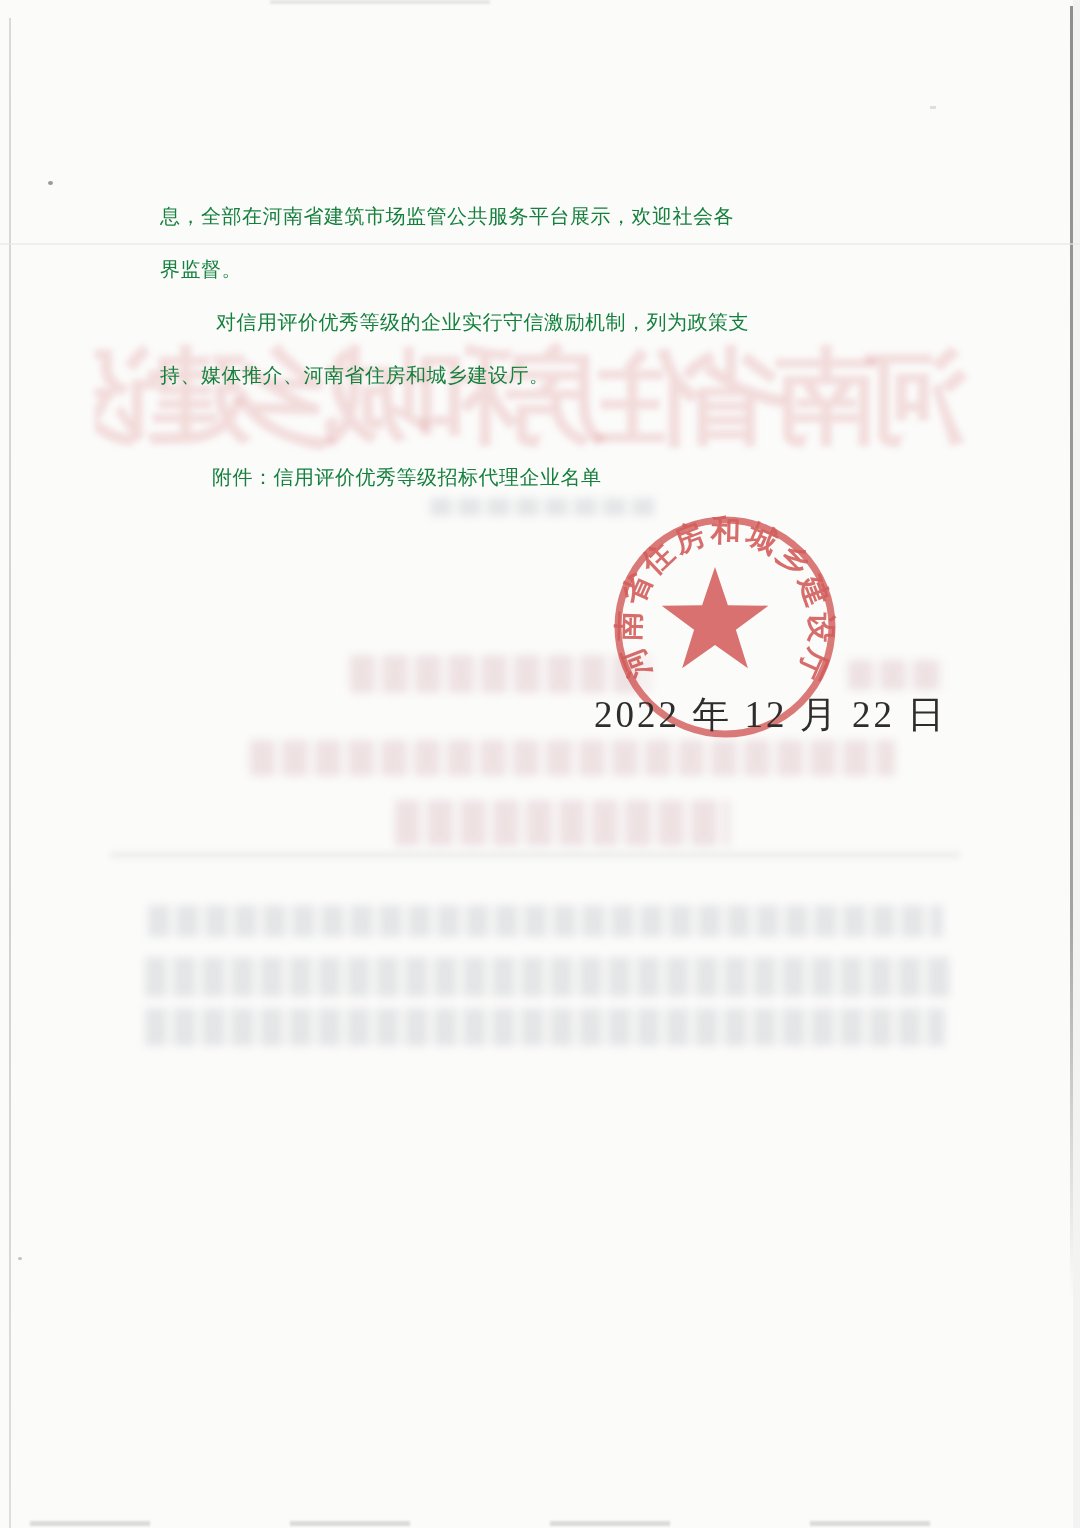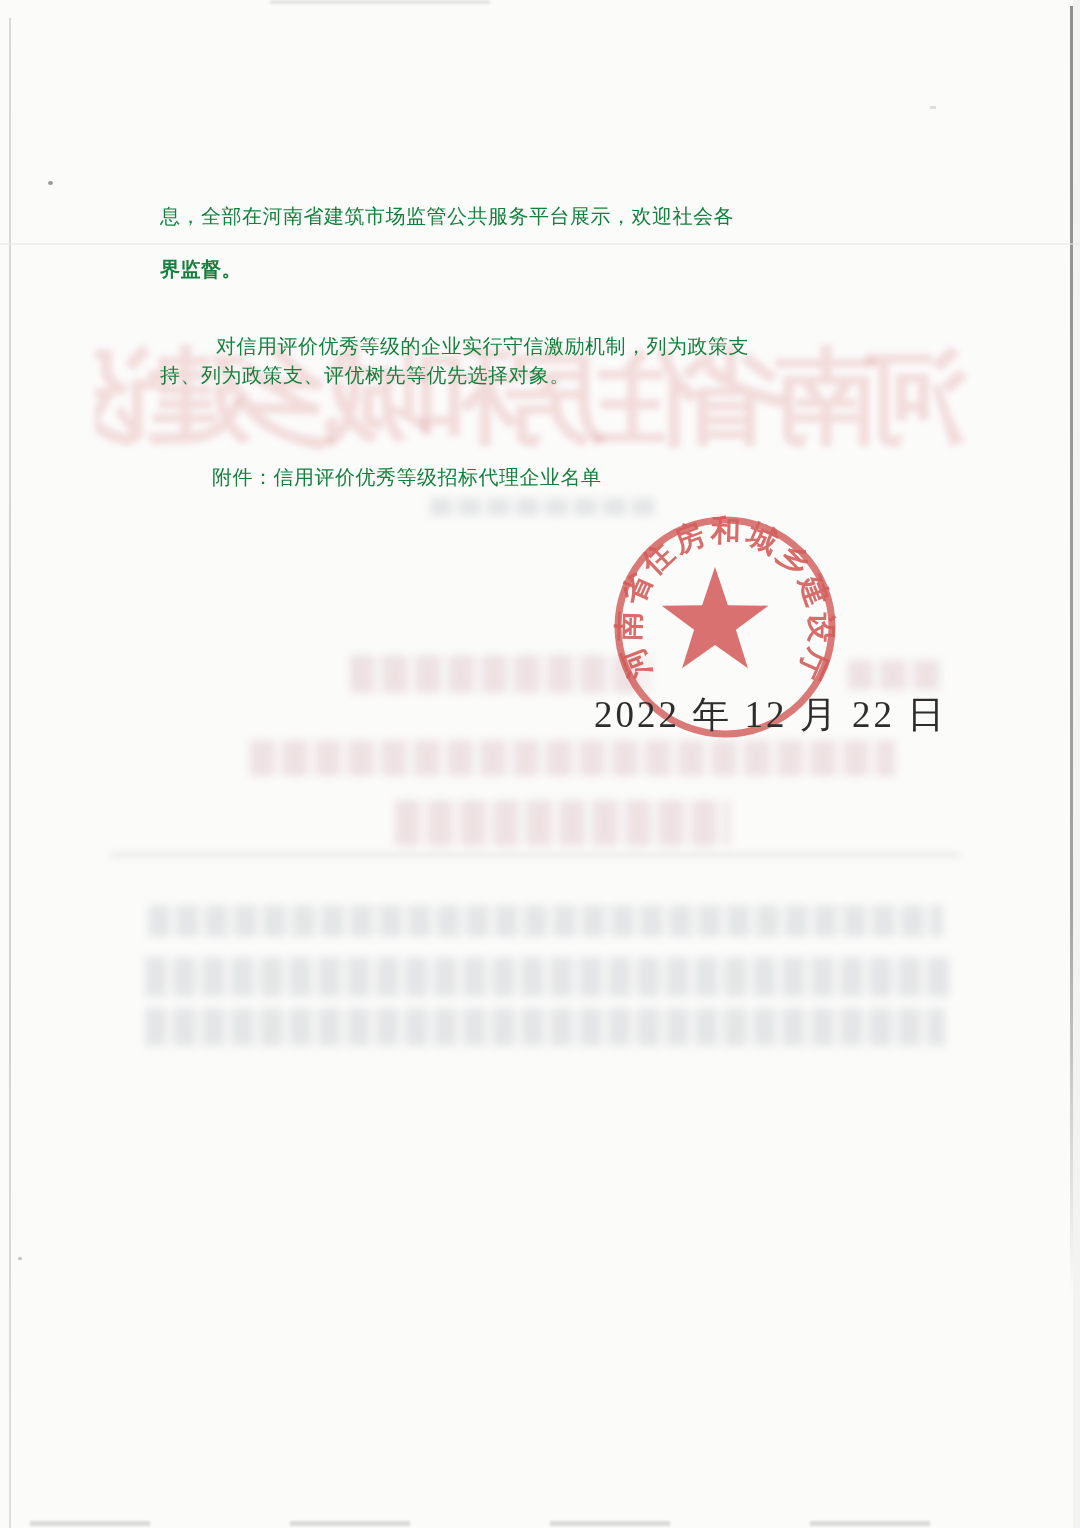--- a/index.html
+++ b/index.html
@@ -61,22 +61,22 @@
   #bleed-body-2{left:145px;top:957px;width:805px;height:40px;}
   #bleed-body-3{left:145px;top:1008px;width:800px;height:38px;}
   #bleed-small{left:430px;top:498px;width:225px;height:18px;}
   #bleed-streak{left:110px;top:852px;width:850px;height:6px;}
   
   .doc-line{
     font-size:20px;line-height:34px;color:#15803d;white-space:nowrap;
     letter-spacing:0.5px;z-index:2;
   }
   #p1-l1{left:160px;top:199px;}
-  #p1-l2{left:160px;top:252px;font-weight:bold;}
-  #p2-l1{left:216px;top:305px;margin-top:24px;}
+  #p1-l2{left:160px;top:252px;}
+  #p2-l1{left:216px;top:305px;}
   #p2-l2{left:160px;top:358px;}
   #attachment-line{left:212px;top:460px;text-align:right;}
   .date-line{
     left:594px;top:690px;font-size:37px;color:#2e2d2b;letter-spacing:3px;
     white-space:nowrap;z-index:6;
   }
   
   .seal{
     left:592px;top:494px;width:266px;height:266px;z-index:4;opacity:.88;
   }
@@ -101,21 +101,21 @@
 <div id="bleed-title-b" class="abs smudge pink"></div>
 <div id="bleed-body-1" class="abs smudge gray"></div>
 <div id="bleed-body-2" class="abs smudge gray"></div>
 <div id="bleed-body-3" class="abs smudge gray"></div>
 <div id="bleed-small" class="abs smudge gray"></div>
 <div id="bleed-streak" class="abs smudge faintline"></div>
 
 <div id="p1-l1" class="abs doc-line">息，全部在河南省建筑市场监管公共服务平台展示，欢迎社会各</div>
 <div id="p1-l2" class="abs doc-line">界监督。</div>
 <div id="p2-l1" class="abs doc-line">对信用评价优秀等级的企业实行守信激励机制，列为政策支</div>
-<div id="p2-l2" class="abs doc-line">持、列为政策支、评优树先等优先选择对象。</div>
+<div id="p2-l2" class="abs doc-line">持、媒体推介、河南省住房和城乡建设厅。</div>
 <div id="attachment-line" class="abs doc-line">附件：信用评价优秀等级招标代理企业名单</div>
 
 <svg class="abs seal" viewBox="-133 -133 266 266">
   <circle cx="0" cy="0" r="107" fill="none" stroke-width="7" opacity="0.82" stroke="#cd4845"></circle>
   <polygon transform="translate(-10,-4)" points="0,-56 -12.9,-17.8 -53.3,-17.3 -20.9,6.8 -32.9,45.3 0,22 32.9,45.3 20.9,6.8 53.3,-17.3 12.9,-17.8" opacity="0.88" fill="#cd4845"></polygon>
   <defs>
     <path id="seal-arc" d="M -72.9,45.6 A 86,86 0 1 1 72.9,45.6" fill="none"></path>
   </defs>
   <text font-size="30" font-weight="bold" letter-spacing="3" opacity="0.9" font-family="'Liberation Serif','DejaVu Serif',serif" fill="#cd4845">
     <textPath href="#seal-arc" startOffset="0" textLength="370" lengthAdjust="spacing">河南省住房和城乡建设厅</textPath>

